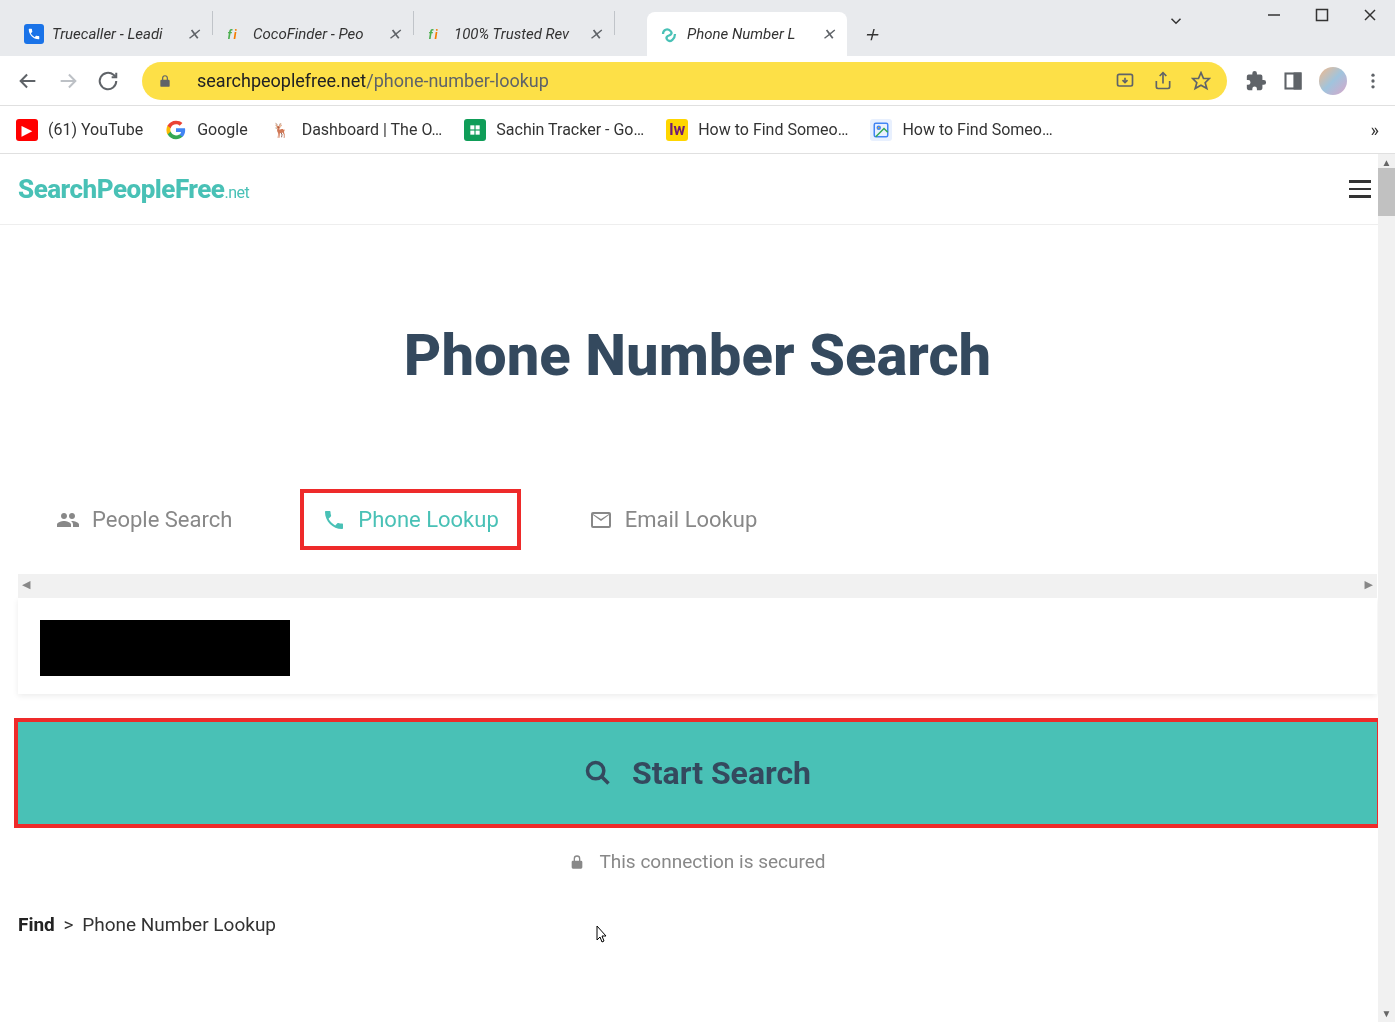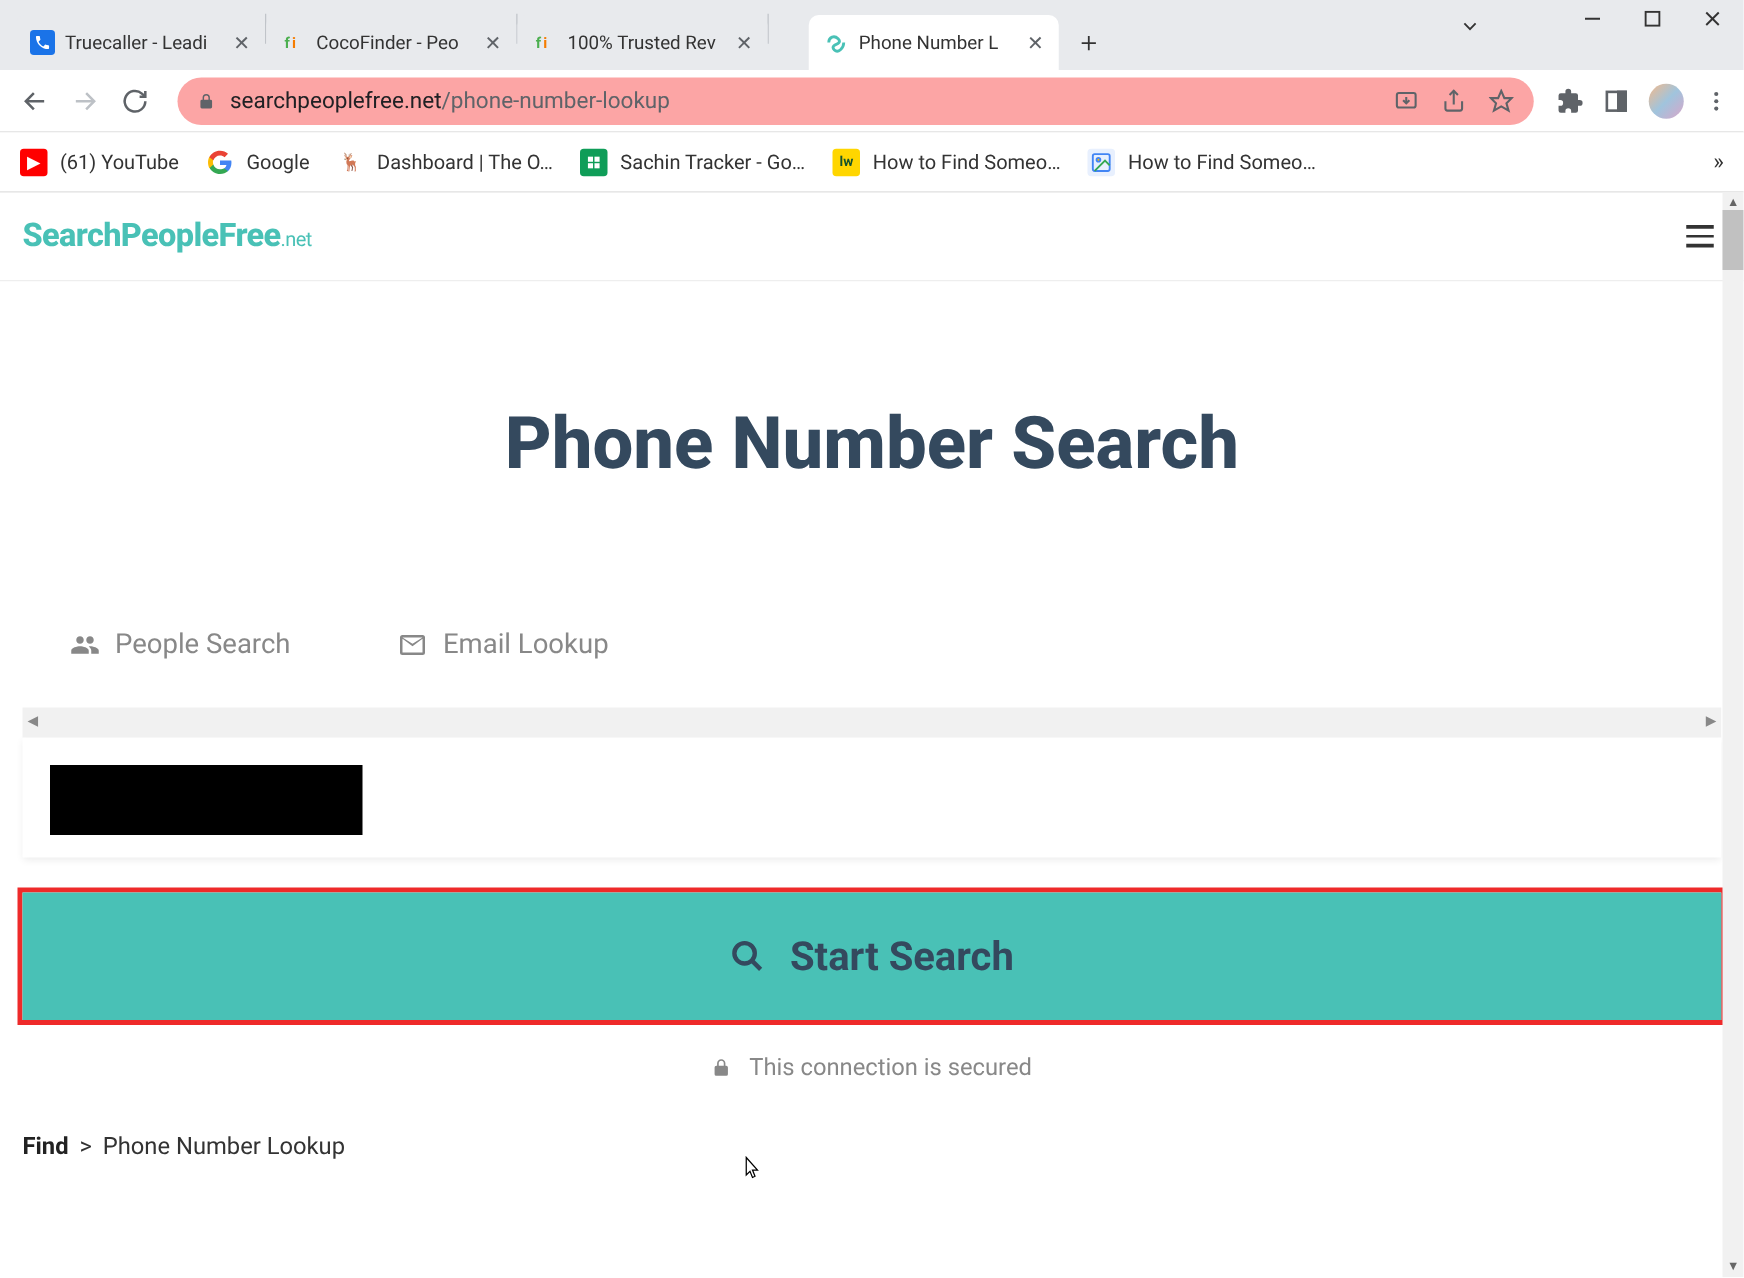--- a/index.html
+++ b/index.html
@@ -1,52 +1,52 @@
 <!DOCTYPE html>
 <html><head>
 <meta charset="utf-8">
 <style>
 * { margin: 0; padding: 0; box-sizing: border-box; }
 body { font-family: -apple-system, BlinkMacSystemFont, "Segoe UI", Roboto, Arial, sans-serif; background: #fff; width: 1395px; height: 1022px; overflow: hidden; position: relative; }
 
 
-.browser-top { background: #e8eaed; height: 56px; display: flex; align-items: flex-start; position: relative; }
+.browser-top { background: #e8eaed; height: 56px; display: flex; align-items: flex-start; position: relative; font-style: italic; }
 .win-controls { position: absolute; right: 8px; top: 8px; display: flex; gap: 24px; align-items: center; }
 .win-controls span { font-size: 18px; color: #333; width: 24px; text-align: center; }
 .chevron-down { position: absolute; right: 210px; top: 12px; }
 .tabs { display: flex; align-items: flex-end; height: 100%; padding-left: 12px; }
 .tab { display: flex; align-items: center; gap: 8px; padding: 10px 12px; height: 44px; min-width: 200px; max-width: 220px; background: #e8eaed; border-radius: 8px 8px 0 0; position: relative; color: #333; font-size: 15px; }
 .tab.active { background: #fff; margin-left: 32px; }
 .tab-sep { width: 1px; height: 24px; background: #c0c4c9; align-self: center; margin-bottom: 10px; }
 .tab .favicon { width: 20px; height: 20px; display: flex; align-items: center; justify-content: center; border-radius: 3px; flex-shrink: 0; }
 .tab .title { flex: 1; white-space: nowrap; overflow: hidden; text-overflow: ellipsis; }
 .tab .close { color: #5f6368; font-size: 16px; flex-shrink: 0; }
 .new-tab-btn { width: 36px; height: 36px; display: flex; align-items: center; justify-content: center; font-size: 22px; color: #333; margin-left: 6px; margin-bottom: 4px; }
 
 .fav-blue { background: #1a73e8; color: #fff; font-size: 14px; }
 .fav-green { background: transparent; }
 .fav-s { background: transparent; }
 
 .toolbar { background: #fff; height: 50px; display: flex; align-items: center; padding: 0 12px; gap: 8px; border-bottom: 1px solid #e0e0e0; }
 .nav-btn { width: 32px; height: 32px; display: flex; align-items: center; justify-content: center; color: #5f6368; font-size: 22px; border-radius: 50%; }
 .nav-btn.disabled { color: #bdc1c6; }
-.addrbar { flex: 1; background: #fca5a5; border-radius: 22px; height: 38px; display: flex; align-items: center; padding: 0 16px; gap: 12px; color: #5f6368; font-size: 18px; margin-left: 10px; margin-right: 10px; }
+.addrbar { flex: 1; background: #fde047; border-radius: 22px; height: 38px; display: flex; align-items: center; padding: 0 16px; gap: 25px; color: #5f6368; font-size: 18px; margin-left: 10px; margin-right: 10px; }
 .addrbar .lock { font-size: 14px; }
 .addrbar .url { color: #202124; }
 .addrbar .url .path { color: #5f6368; }
 .addrbar .right-icons { margin-left: auto; display: flex; gap: 18px; align-items: center; }
 .toolbar-right { display: flex; gap: 16px; align-items: center; }
 .avatar { width: 28px; height: 28px; border-radius: 50%; background: linear-gradient(135deg, #f4b98a, #a0c4dd, #d9a6c9); }
 
 .bookmarks { background: #fff; height: 48px; display: flex; align-items: center; padding: 0 16px; gap: 22px; border-bottom: 1px solid #e0e0e0; font-size: 16px; color: #333; }
 .bm { display: flex; align-items: center; gap: 10px; white-space: nowrap; }
 .bm-icon { width: 22px; height: 22px; display: flex; align-items: center; justify-content: center; border-radius: 3px; flex-shrink: 0; font-size: 14px; }
 .bm-youtube { background: #ff0000; color: #fff; }
 .bm-sheets { background: #0f9d58; color: #fff; }
-.bm-lw { background: #ffd600; color: #14532d; font-weight: bold; font-size: 11px; }
+.bm-lw { background: #ffd600; color: #701a75; font-weight: bold; font-size: 16px; }
 .bm-img { background: #e8f0fe; }
 .bm-more { margin-left: auto; font-size: 18px; color: #333; }
 
 
 .page { position: relative; height: calc(1022px - 56px - 50px - 48px); overflow: hidden; }
 .page-scroll { position: absolute; right: 0; top: 0; width: 17px; height: 100%; background: #f1f1f1; }
 .page-scroll .thumb { position: absolute; right: 0; top: 14px; width: 17px; height: 48px; background: #c1c1c1; }
 .page-scroll .arrow { position: absolute; left: 0; width: 17px; height: 17px; display: flex; align-items: center; justify-content: center; font-size: 10px; color: #666; }
 .page-scroll .arrow.up { top: 0; }
 .page-scroll .arrow.down { bottom: 0; }
@@ -296,20 +296,26 @@
 
   <h1 class="hero-title">Phone Number Search</h1>
 
   <div class="tabs-row">
     <div class="search-tab">
       <svg viewBox="0 0 24 24" fill="#888">
           <path d="M16 11c1.7 0 3-1.3 3-3s-1.3-3-3-3-3 1.3-3 3 1.3 3 3 3zm-8 0c1.7 0 3-1.3 3-3S9.7 5 8 5 5 6.3 5 8s1.3 3 3 3zm0 2c-2.3 0-7 1.2-7 3.5V19h14v-2.5c0-2.3-4.7-3.5-7-3.5zm8 0c-.3 0-.6 0-1 .1 1.2.9 2 2 2 3.4V19h6v-2.5c0-2.3-4.7-3.5-7-3.5z"></path>
         </svg>
       <span>People Search</span>
     </div>
+    <div class="search-tab active">
+      <svg viewBox="0 0 24 24" fill="#49c1b6">
+          <path d="M6.6 10.8c1.4 2.8 3.8 5.1 6.6 6.6l2.2-2.2c.3-.3.7-.4 1-.2 1.1.4 2.4.6 3.6.6.6 0 1 .4 1 1V20c0 .6-.4 1-1 1C10.6 21 3 13.4 3 4c0-.6.4-1 1-1h3.5c.6 0 1 .4 1 1 0 1.2.2 2.5.6 3.6.1.4 0 .8-.3 1l-2.2 2.2z"></path>
+        </svg>
+      <span>Phone Lookup</span>
+    </div>
     <div class="search-tab">
       <svg viewBox="0 0 24 24" fill="#888">
           <path d="M4 4h16a2 2 0 0 1 2 2v12a2 2 0 0 1-2 2H4a2 2 0 0 1-2-2V6a2 2 0 0 1 2-2zm8 9L4 7v11h16V7l-8 6zm0-2l8-5H4l8 5z"></path>
         </svg>
       <span>Email Lookup</span>
     </div>
   </div>
 
   <div class="input-wrap">
     <div class="harrows">

